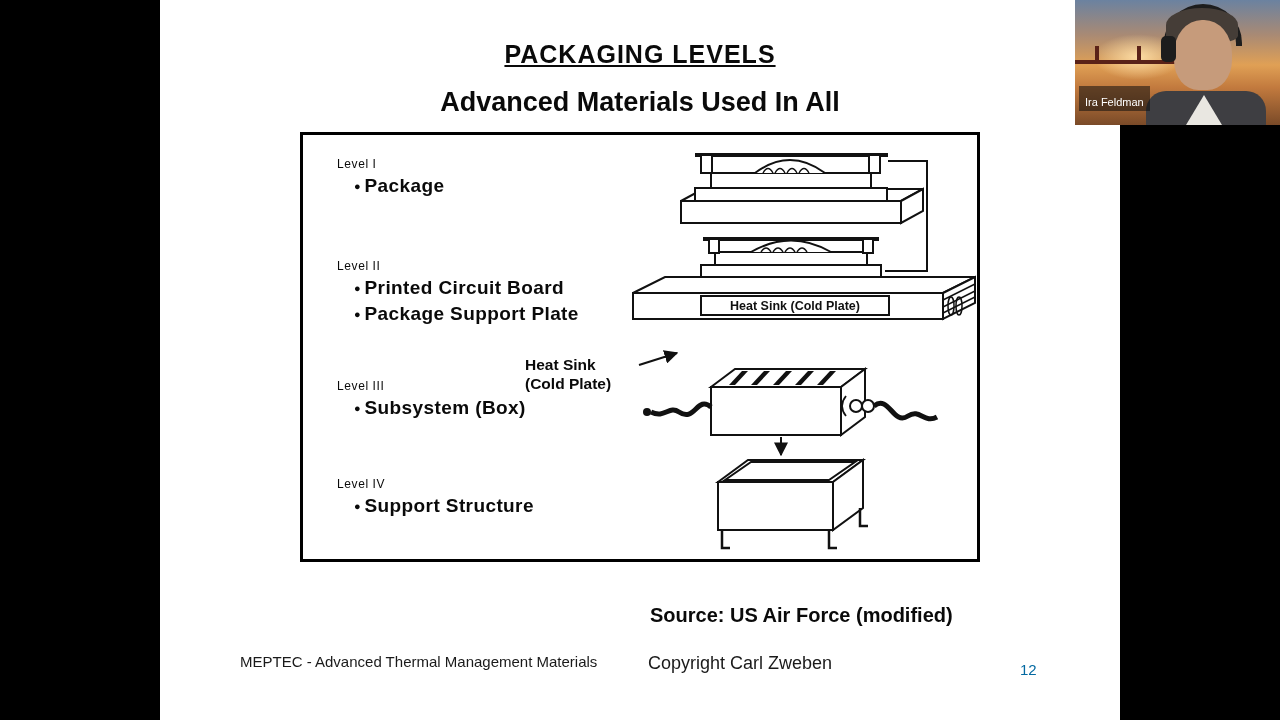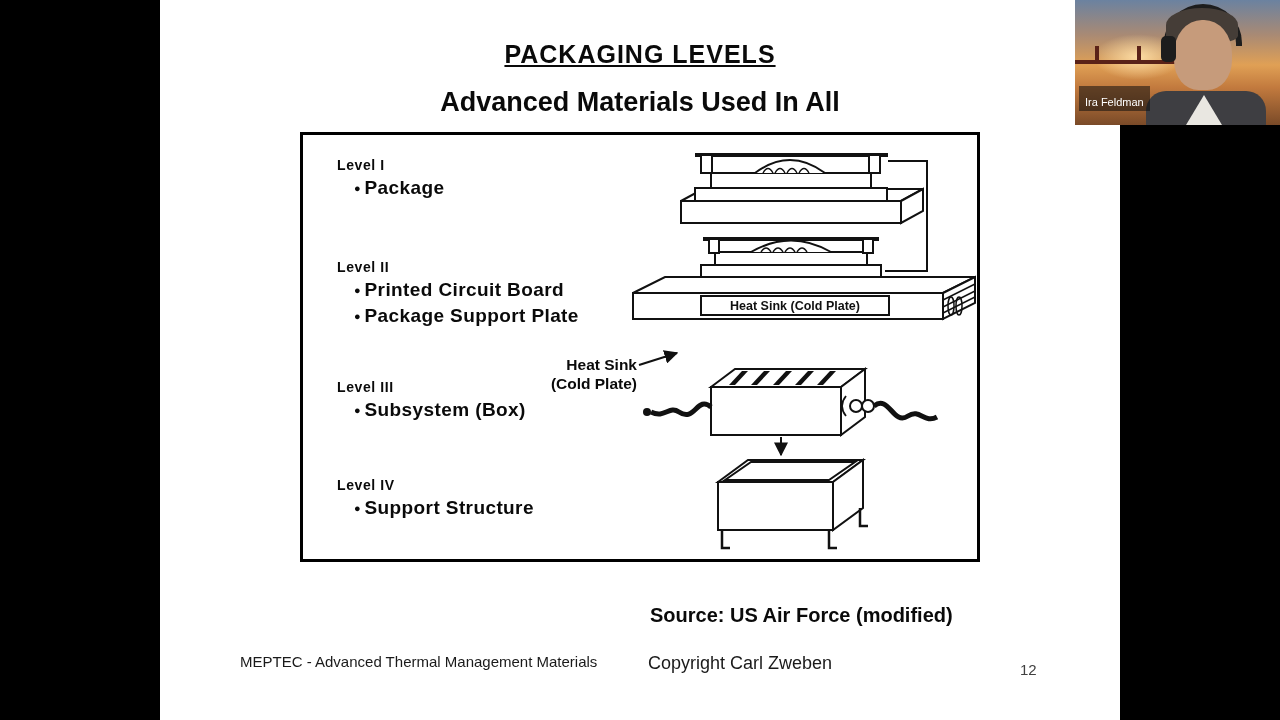--- a/index.html
+++ b/index.html
@@ -16,37 +16,37 @@
   .title    { position:absolute; top:40px;  left:0; width:100%; text-align:center;
               font-size:25px; font-weight:bold; letter-spacing:1px;text-decoration:underline; }
   .subtitle { position:absolute; top:87px;  left:0; width:100%; text-align:center;
               font-size:27px; font-weight:bold; }
 
   .diagram { position:absolute; left:140px; top:132px; width:680px; height:430px;
              border:3px solid #000; background:#fff; }
   .diagram svg { position:absolute; left:0; top:0; }
 
   .level { position:absolute; }
-  .level-name { font-size:14px; font-weight:bold; letter-spacing:.6px; }
+  .level-name { font-size:12px; font-weight:normal; letter-spacing:.6px; }
   .bullet { font-size:19px; font-weight:bold; letter-spacing:.4px;
             margin:4px 0 0 17px; white-space:nowrap; }
   .bullet::before { content:"● "; font-size:11px; vertical-align:2px; }
   .level-1 { left:34px; top:22px; }
   .level-2 { left:34px; top:124px; }
   .level-3 { left:34px; top:244px; }
   .level-4 { left:34px; top:342px; }
 
-  .callout { position:absolute; left:222px; top:220px; width:112px; text-align:right;
+  .callout { position:absolute; left:222px; top:220px; width:112px; text-align:left;
              font-size:15.5px; font-weight:bold; line-height:19px; }
 
   .source { position:absolute; left:490px; top:604px; font-size:20px; font-weight:bold; }
 
   .footer-left   { position:absolute; left:80px;  top:653px; font-size:15px; color:#1a1a1a; }
   .footer-center { position:absolute; left:488px; top:653px; font-size:18px; color:#1a1a1a; }
-  .footer-page   { position:absolute; left:860px; top:661px; font-size:15px; color:#404040; }
+  .footer-page   { position:absolute; left:860px; top:661px; font-size:15px; color:#0369a1; }
 
   
   .webcam { position:absolute; top:0; right:0; width:205px; height:125px; z-index:10;
             overflow:hidden; background:linear-gradient(180deg,#6b82a0 0%,#a98a74 28%,
             #e0a055 52%,#c27a3e 70%,#7a4a28 100%); }
   .glow { position:absolute; left:18px; top:34px; width:90px; height:46px;
           background:radial-gradient(ellipse at center, rgba(255,224,168,.95), rgba(255,224,168,0) 70%); }
   .bridge-deck { position:absolute; left:0; top:60px; width:130px; height:4px; background:#5a2218; }
   .bridge-tower { position:absolute; width:4px; height:18px; background:#5a2218; top:46px; }
   .bridge-tower.t1 { left:20px; } .bridge-tower.t2 { left:62px; }

